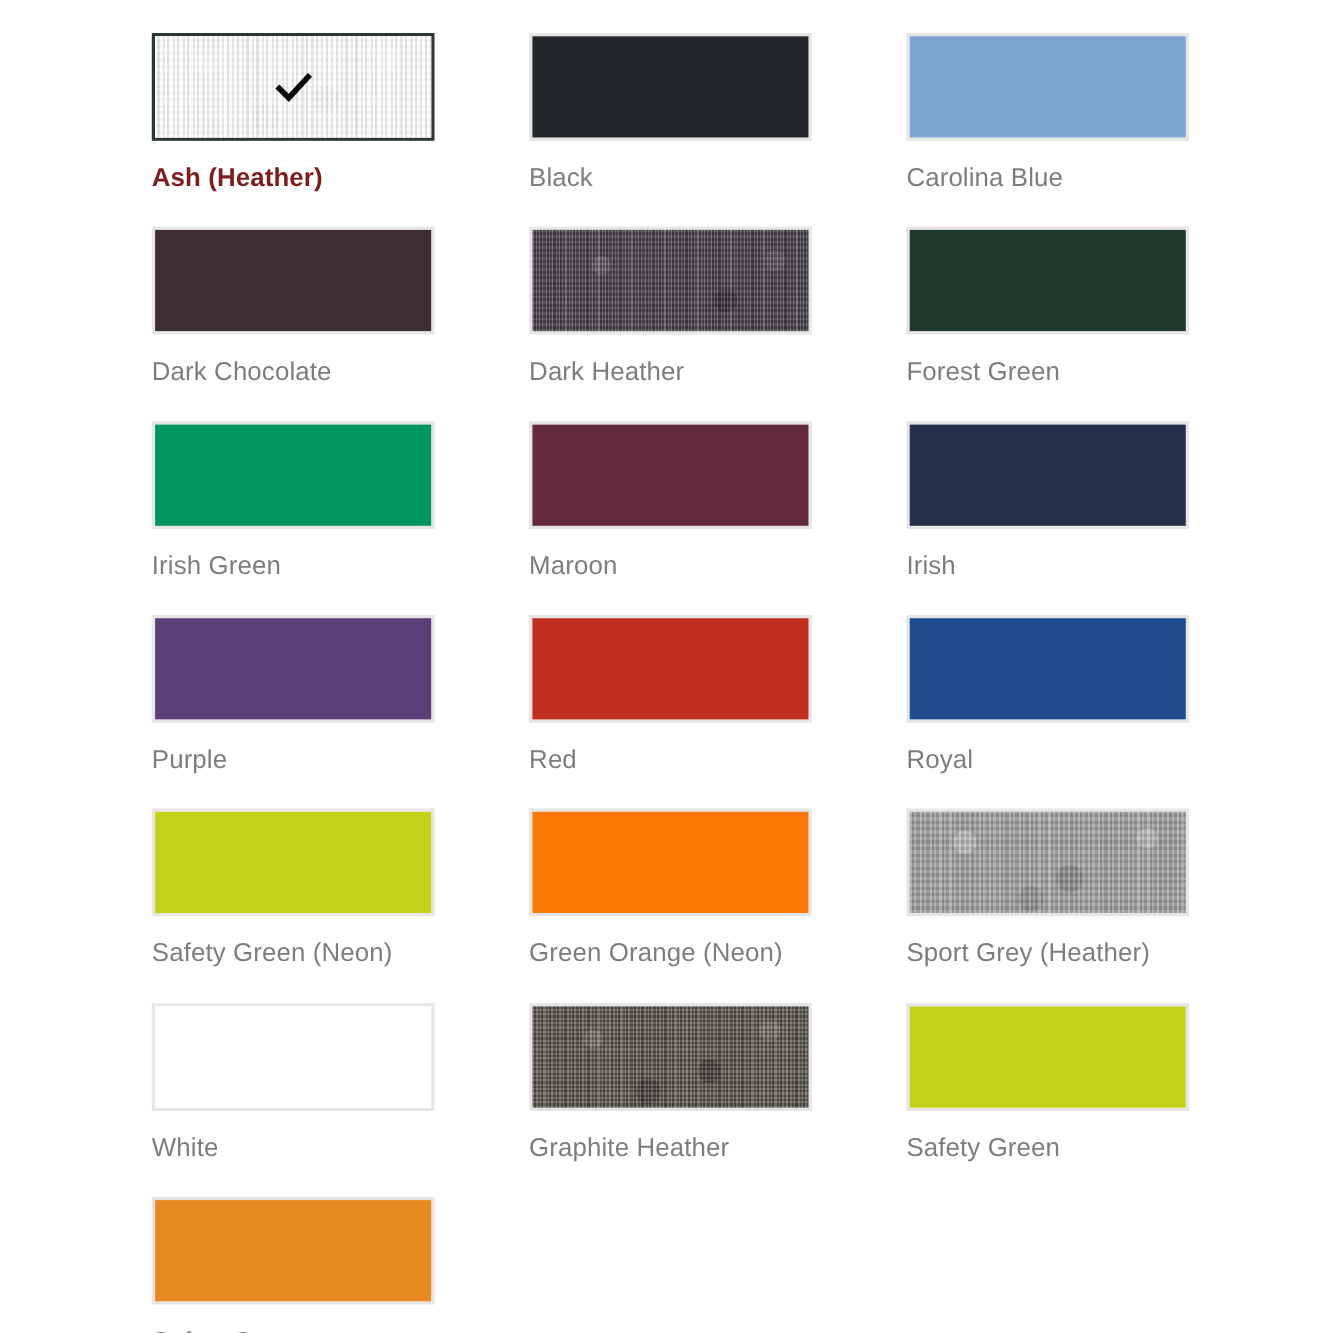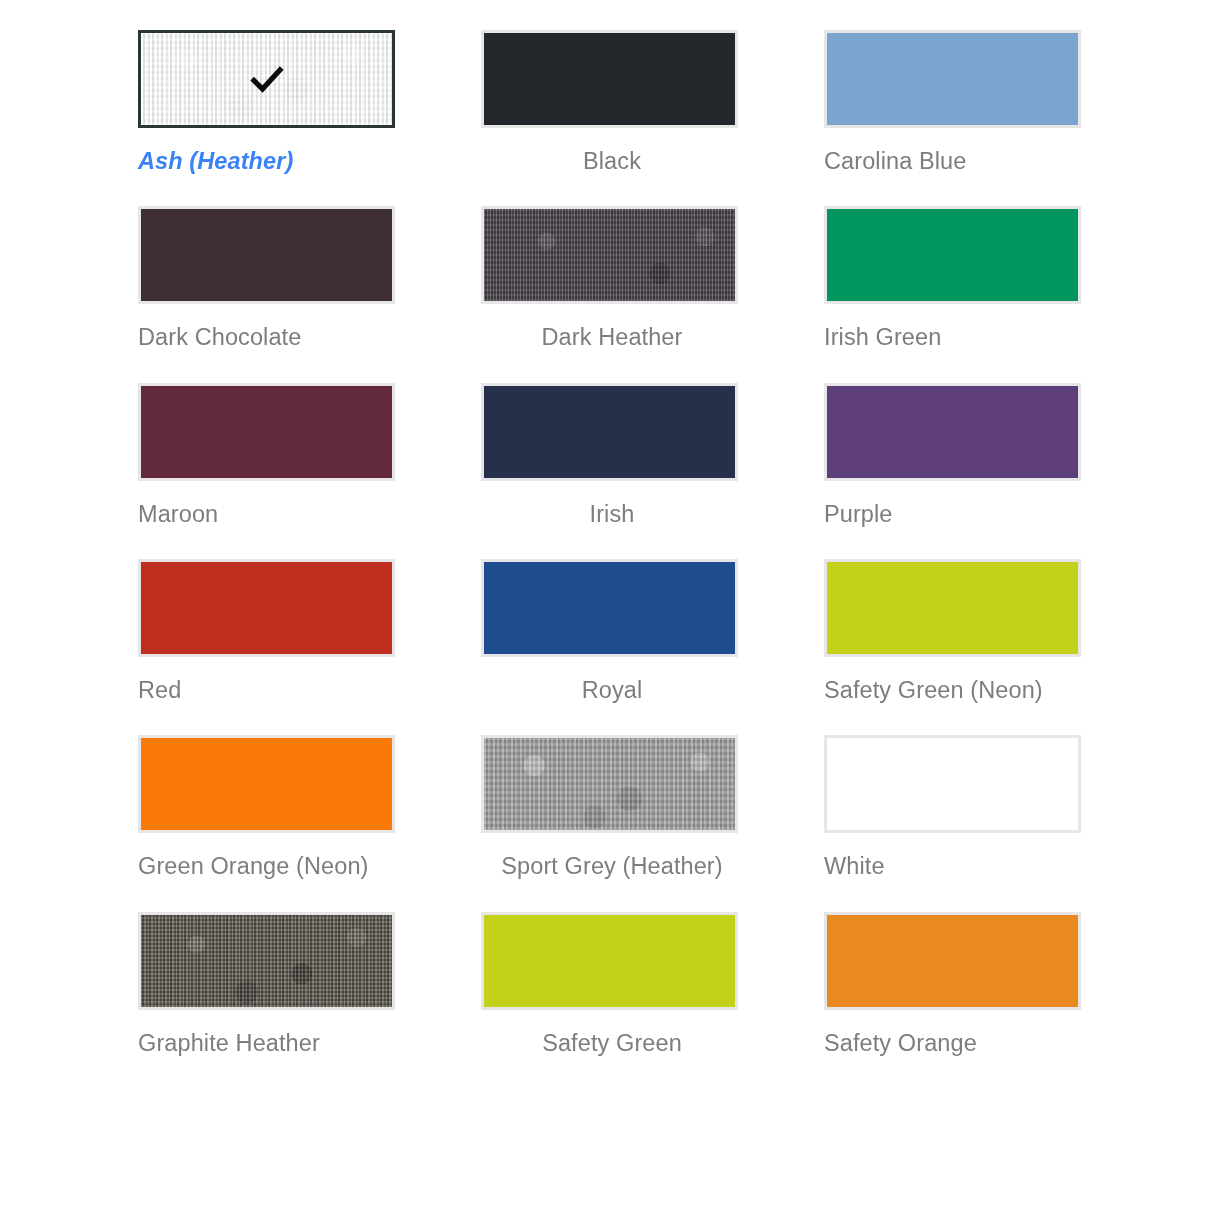--- a/index.html
+++ b/index.html
@@ -35,21 +35,21 @@
     padding: 0 0 28px 0;
     background: transparent;
     border: 0;
     text-align: left;
     font: inherit;
     cursor: pointer;
     display: block;
     width: 257px;
   }
   .swatch-option:nth-of-type(3n+1) { grid-column: 1; }
-  .swatch-option:nth-of-type(3n+2) { grid-column: 3; text-align: center; }
+  .swatch-option:nth-of-type(3n+2) { grid-column: 3; }
   .swatch-option:nth-of-type(3n+3) { grid-column: 5; }
 
   .swatch-chip {
     position: relative;
     width: 257px;
     height: 98px;
     border: 3px solid #e6e6e6;
     background-clip: padding-box;
     display: block;
   }
@@ -80,23 +80,22 @@
     margin-top: 17px;
     font-size: 23.5px;
     line-height: 1.42;
     color: #7d7d7d;
     letter-spacing: 0.1px;
     font-weight: 400;
     width: 262px;
   }
 
   .swatch-option.is-selected .swatch-label {
-    color: #3b82f6;
+    color: #7f1d1d;
     font-weight: 700;
-    font-style: italic;
   }
 
   
   .tex-ash {
     background-color: #eeefef;
     background-image:
       repeating-linear-gradient(90deg, rgba(255,255,255,.85) 0 2px, rgba(205,207,209,.45) 2px 4px, rgba(255,255,255,.7) 4px 7px, rgba(212,214,216,.35) 7px 9px),
       repeating-linear-gradient(0deg, rgba(255,255,255,.5) 0 3px, rgba(200,203,206,.3) 3px 6px),
       radial-gradient(circle at 18% 28%, rgba(255,255,255,.95) 0 9px, rgba(0,0,0,0) 10px),
       radial-gradient(circle at 62% 62%, rgba(198,201,204,.5) 0 11px, rgba(0,0,0,0) 12px),
@@ -166,20 +165,26 @@
         <span class="swatch-label">Dark Chocolate</span>
       </button>
       <button class="swatch-option" type="button" aria-pressed="false">
         <span class="swatch-chip">
           <span class="swatch-fill tex-dark-heather"></span>
         </span>
         <span class="swatch-label">Dark Heather</span>
       </button>
       <button class="swatch-option" type="button" aria-pressed="false">
         <span class="swatch-chip">
+          <span class="swatch-fill" style="background-color: rgb(31, 57, 44);"></span>
+        </span>
+        <span class="swatch-label">Forest Green</span>
+      </button>
+      <button class="swatch-option" type="button" aria-pressed="false">
+        <span class="swatch-chip">
           <span class="swatch-fill" style="background-color: rgb(0, 150, 94);"></span>
         </span>
         <span class="swatch-label">Irish Green</span>
       </button>
       <button class="swatch-option" type="button" aria-pressed="false">
         <span class="swatch-chip">
           <span class="swatch-fill" style="background-color: rgb(98, 41, 63);"></span>
         </span>
         <span class="swatch-label">Maroon</span>
       </button>

